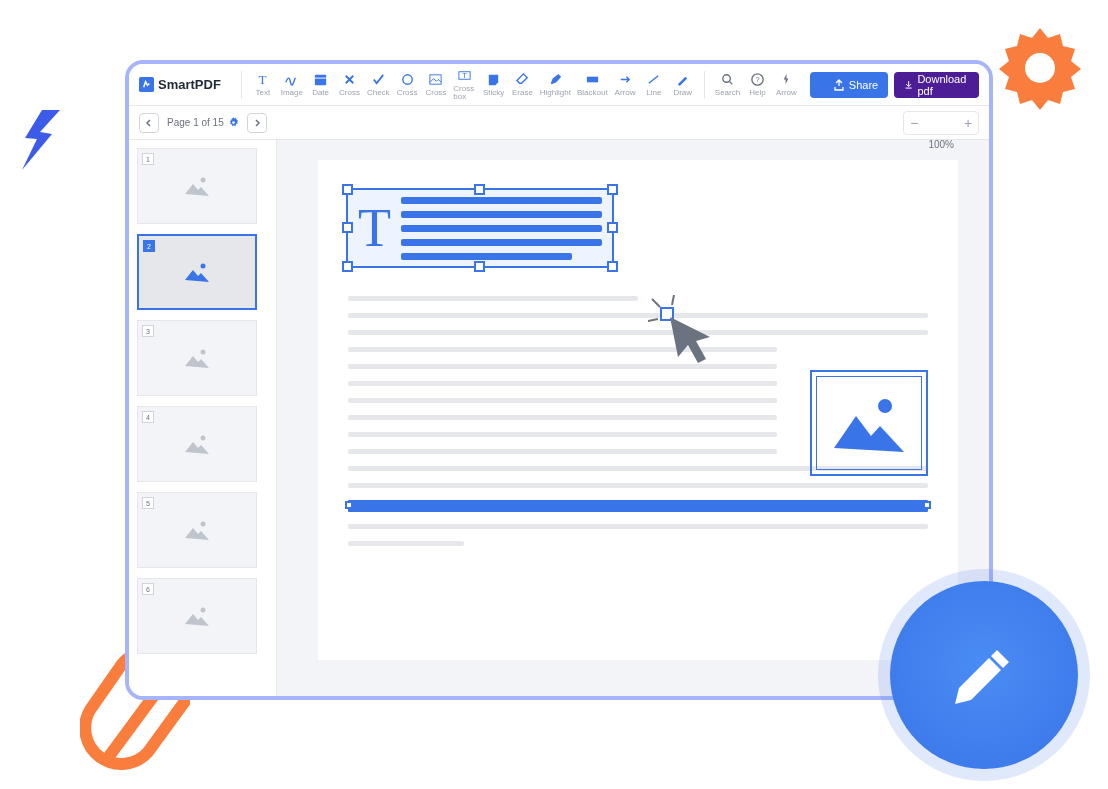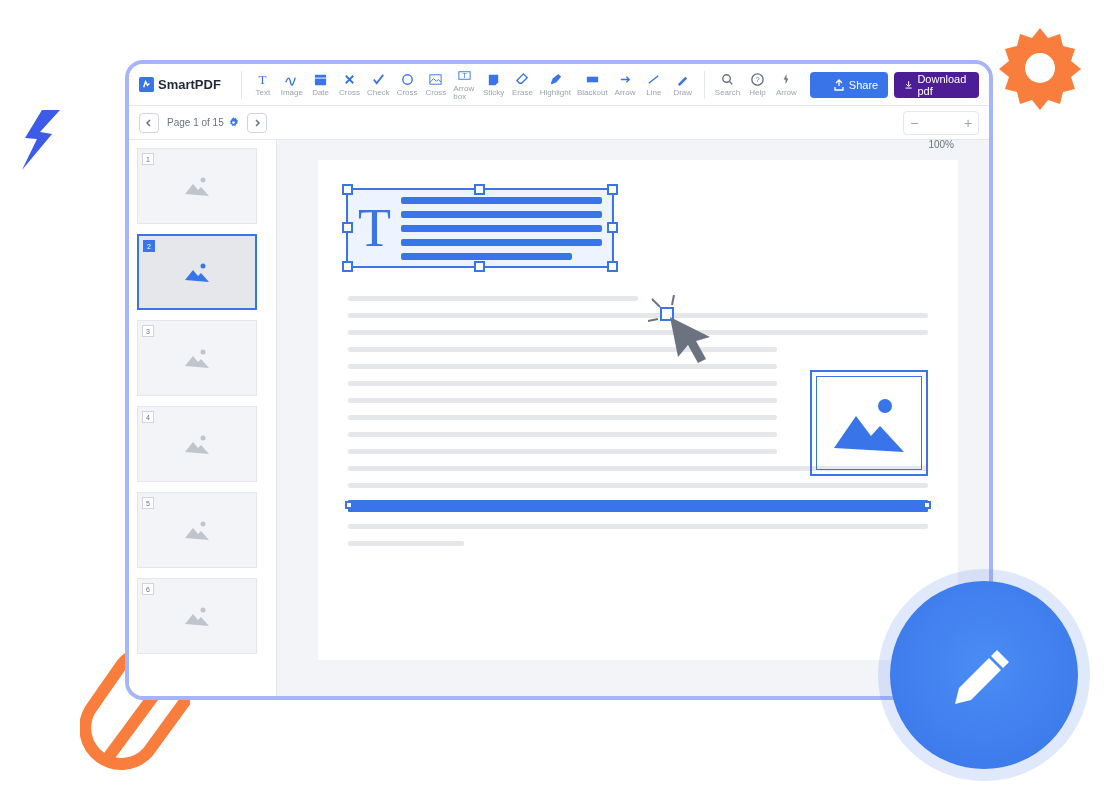--- a/index.html
+++ b/index.html
@@ -129,21 +129,21 @@
           <rect x="2" y="3" width="12" height="10" stroke="#3975e8" fill="none"></rect>
           <path d="M2 11l4-4 3 3 2-2 3 3" stroke="#3975e8" fill="none"></path>
         </svg>
         <span class="tool-label">Cross</span>
       </div>
     <div class="tool">
         <svg viewBox="0 0 16 16">
           <rect x="2" y="4" width="12" height="8" stroke="#3975e8" fill="none"></rect>
           <text x="8" y="11" text-anchor="middle" font-size="8" fill="#3975e8">T</text>
         </svg>
-        <span class="tool-label">Arrow box</span>
+        <span class="tool-label">Cross box</span>
       </div>
     <div class="tool">
         <svg viewBox="0 0 16 16">
           <path d="M3 3h10v8l-3 3H3z" fill="#3975e8"></path>
         </svg>
         <span class="tool-label">Sticky</span>
       </div>
     <div class="tool">
         <svg viewBox="0 0 16 16">
           <path d="M5 12l-3-3 7-7 4 4-6 6z" stroke="#3975e8" fill="none" stroke-width="1.5"></path>

